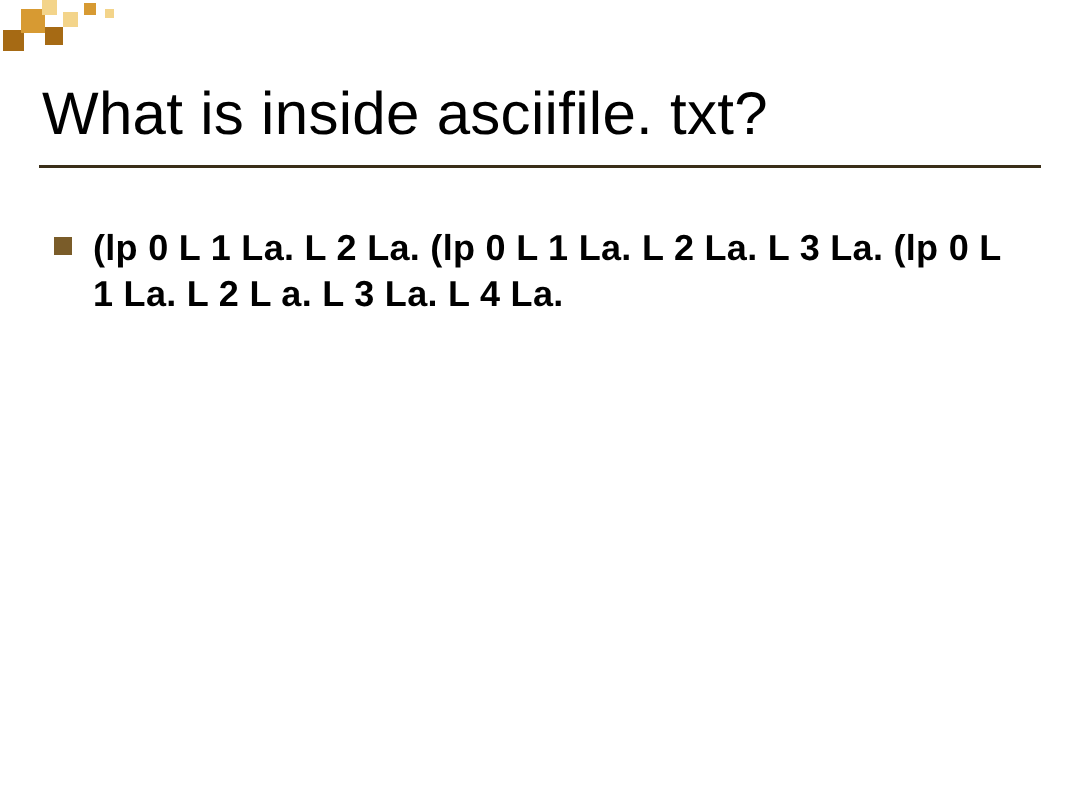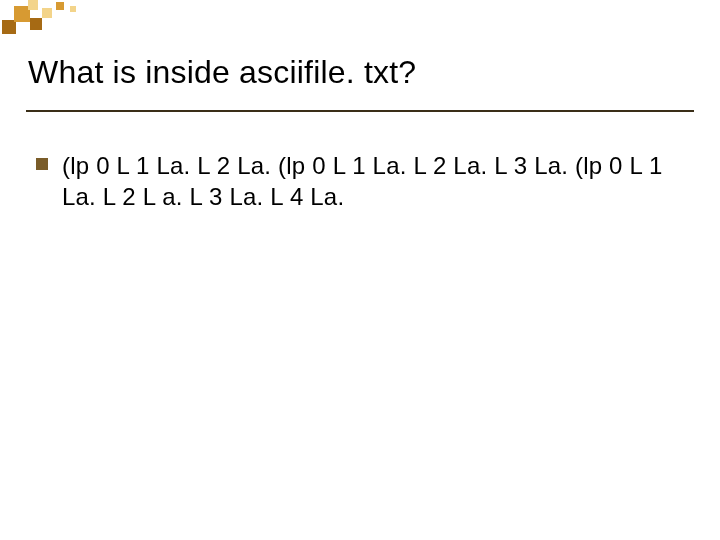--- a/index.html
+++ b/index.html
@@ -26,21 +26,21 @@
     left: 26px;
     right: 26px;
     top: 110px;
     height: 0;
     border-bottom: 2px solid #3a2e18;
   }
   .slide-title {
     position: absolute;
     left: 28px;
     top: 54px;
-    font-size: 32px;
+    font-size: 40px;
     font-weight: 400;
     color: #000;
     letter-spacing: 0.2px;
   }
   .body-area {
     position: absolute;
     left: 36px;
     top: 150px;
     width: 650px;
   }
@@ -51,21 +51,21 @@
   }
   .bullet-marker {
     width: 12px;
     height: 12px;
     background: #7a5c29;
     margin-top: 8px;
     flex-shrink: 0;
   }
   .bullet-text {
     font-size: 24px;
-    font-weight: 400;
+    font-weight: 700;
     color: #000;
     line-height: 1.3;
     letter-spacing: 0.2px;
     word-break: break-word;
   }
 </style>
 </head>
 <body>
 
 <div class="deco">

